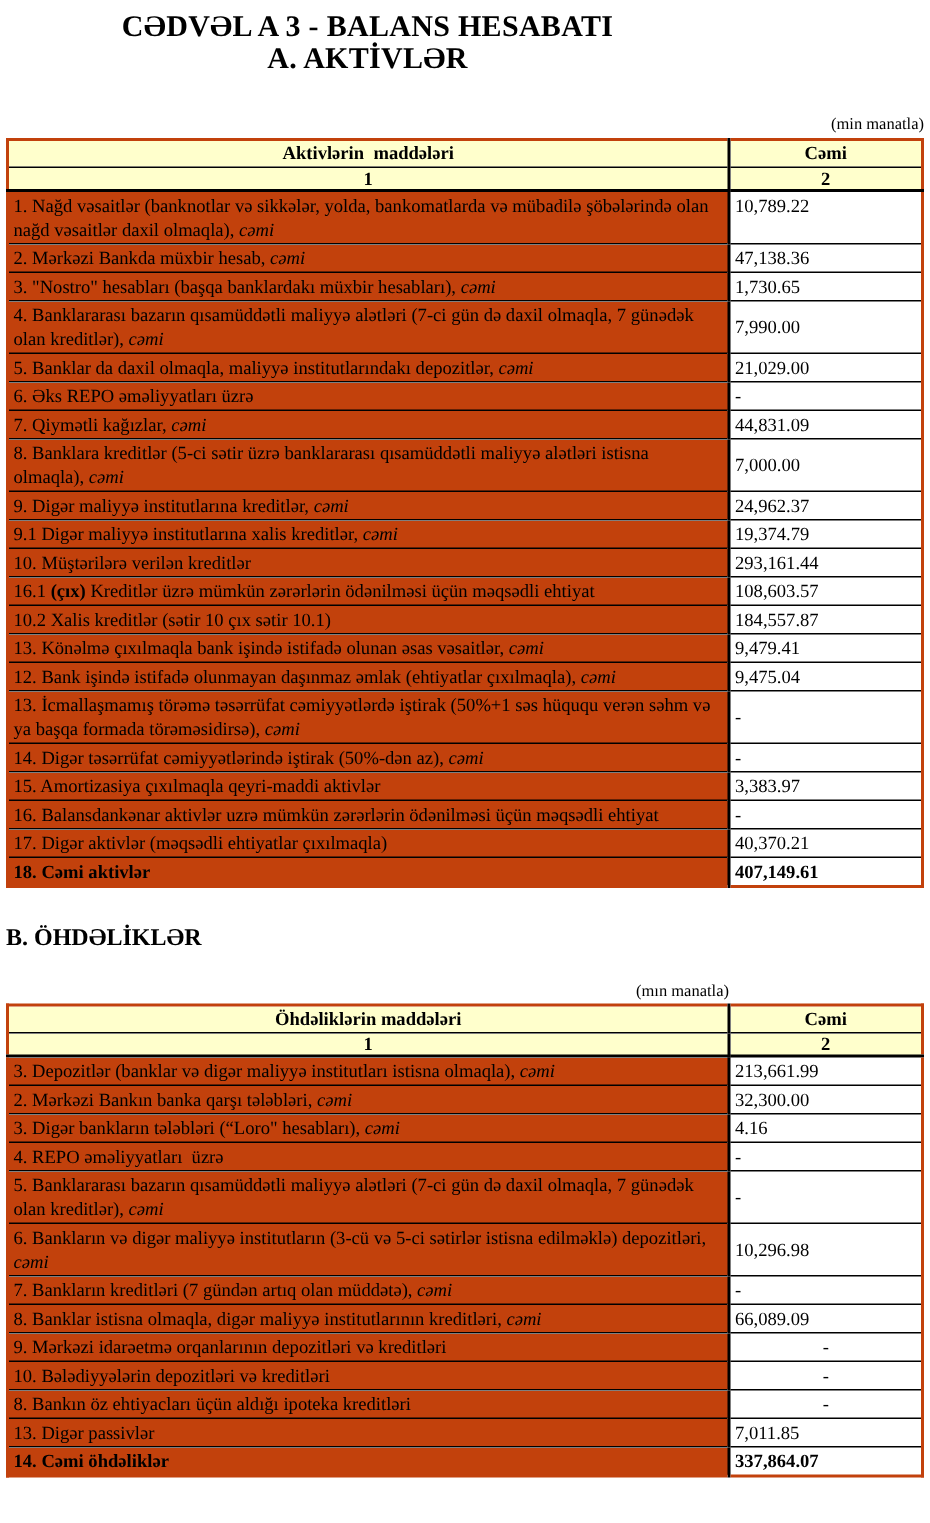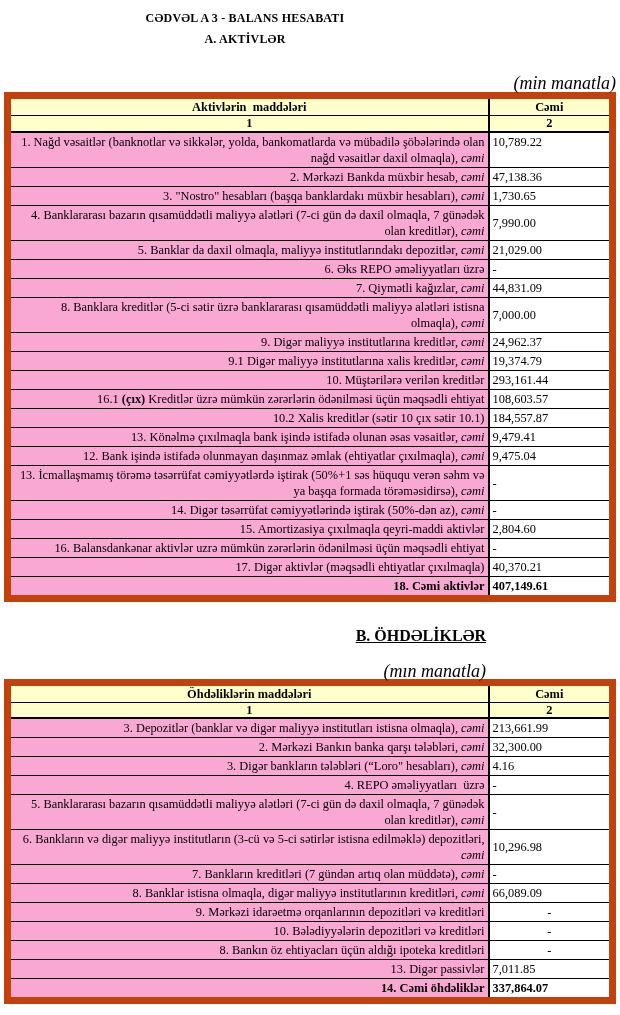--- a/index.html
+++ b/index.html
@@ -6,49 +6,49 @@
   html, body { margin: 0; padding: 0; }
   body {
     width: 620px; height: 1015px; overflow: hidden;
     background: #ffffff; color: #000;
     font-family: "Liberation Serif", "DejaVu Serif", serif;
   }
   .page { padding: 0 4px; }
 
   .title-block { width: 482px; text-align: center; margin-top: 8px; }
   .title {
-    font-weight: bold; font-size: 12px; line-height: 21px;
+    font-weight: bold; font-size: 20px; line-height: 21px;
     letter-spacing: 0.2px;
   }
-  .title-b { width: 482px; text-align: right; font-weight: bold; font-size: 16px;
-    line-height: 20px; margin-top: 24px; text-decoration: underline; }
-
-  .note { font-style: italic; font-size: 18px; line-height: 14px; }
+  .title-b { width: 482px; text-align: left; font-weight: bold; font-size: 16px;
+    line-height: 20px; margin-top: 24px; }
+
+  .note { font-size: 11px; line-height: 14px; }
   .note-a { text-align: right; margin-top: 26px; margin-bottom: 2px; }
   .note-b { width: 482px; text-align: right; margin-top: 18px; margin-bottom: 1px; }
 
   table.sheet {
     border-collapse: collapse; table-layout: fixed;
-    width: 612px; border: 7px solid #c2410c;
+    width: 612px; border: 2px solid #c2410c;
   }
   table.sheet col.c1 { width: 481px; }
   table.sheet th, table.sheet td {
     border: 1px solid #000;
     font-size: 12.4px; line-height: 16px;
     padding: 1px 3px;
     overflow: hidden;
   }
   table.sheet th:first-child, table.sheet td:first-child { border-right-width: 2px; }
   table.sheet thead th {
     background: #FFFFCC; font-weight: bold; text-align: center;
     height: 18px; padding: 0 3px;
   }
   table.sheet thead tr.numrow th { height: 16px; border-bottom-width: 2px; line-height: 14px; }
   table.sheet td { height: 17px; }
-  td.label { background: #f9a8d4; text-align: right; vertical-align: middle; font-family: Liberation Serif, serif; }
+  td.label { background: #c2410c; text-align: left; vertical-align: middle; font-family: Liberation Serif, serif; }
   td.value { background: #ffffff; vertical-align: middle; padding-right: 4px; }
   td.value.center { text-align: center; }
   td.value.vtop { vertical-align: top; }
   tr.total td { font-weight: bold; }
   .seg-i { font-style: italic; }
   .seg-b { font-weight: bold; }
 </style>
 </head>
 <body>
 
@@ -140,21 +140,21 @@
         <tr>
           <td class="label"><span>13. İcmallaşmamış törəmə təsərrüfat cəmiyyətlərdə iştirak (50%+1 səs hüququ verən səhm və ya başqa formada törəməsidirsə), </span><span class="seg-i">cəmi</span></td>
           <td class="value">-</td>
         </tr>
         <tr>
           <td class="label"><span>14. Digər təsərrüfat cəmiyyətlərində iştirak (50%-dən az), </span><span class="seg-i">cəmi</span></td>
           <td class="value">-</td>
         </tr>
         <tr>
           <td class="label"><span>15. Amortizasiya çıxılmaqla qeyri-maddi aktivlər</span></td>
-          <td class="value">2,804.60</td>
+          <td class="value">3,383.97</td>
         </tr>
         <tr>
           <td class="label"><span>16. Balansdankənar aktivlər uzrə mümkün zərərlərin ödənilməsi üçün məqsədli ehtiyat</span></td>
           <td class="value">-</td>
         </tr>
         <tr>
           <td class="label"><span>17. Digər aktivlər (məqsədli ehtiyatlar çıxılmaqla)</span></td>
           <td class="value">40,370.21</td>
         </tr>
         <tr class="total">

